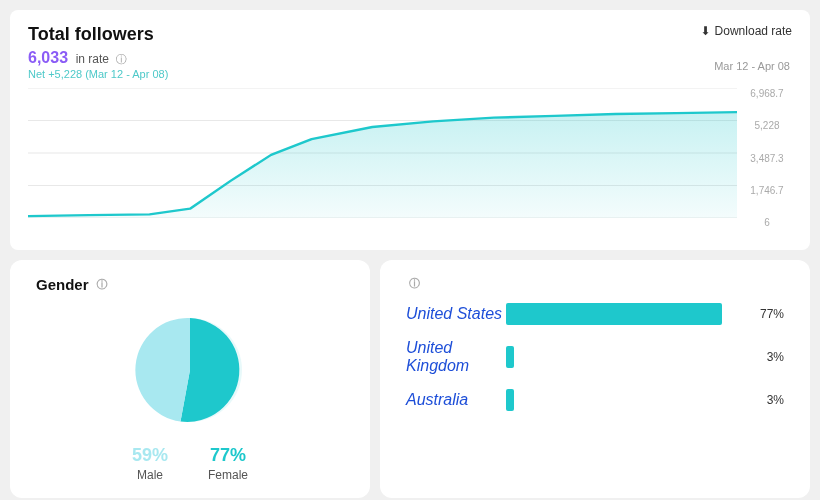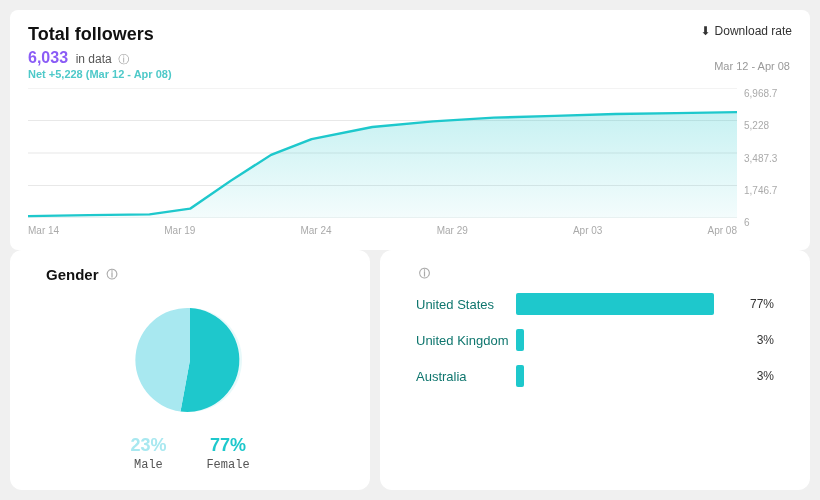--- a/index.html
+++ b/index.html
@@ -12,21 +12,21 @@
       font-size: 13px;
       color: #222;
     }
     .container {
       width: 820px;
       height: 500px;
       background: #f0f0f0;
       padding: 10px;
       display: flex;
       flex-direction: column;
-      gap: 0;
+      gap: 10px;
     }
     
     .top-card {
       background: #fff;
       border-radius: 8px;
       padding: 14px 18px 10px 18px;
       flex: 0 0 auto;
       height: 240px;
       position: relative;
     }
@@ -61,21 +61,20 @@
     }
     .info-icon {
       font-size: 11px;
       color: #999;
       margin-left: 3px;
     }
     .net-change {
       font-size: 11px;
       color: #4ec9c9;
       margin-top: 1px;
-      font-weight: bold;
     }
     .growth-rate {
       font-size: 11px;
       color: #4ec9c9;
       margin-top: 1px;
       display: flex;
       align-items: center;
       gap: 3px;
     }
     .growth-arrow {
@@ -101,42 +100,42 @@
     .y-labels {
       position: absolute;
       right: 0;
       top: 0;
       height: 100%;
       display: flex;
       flex-direction: column;
       justify-content: space-between;
       font-size: 10px;
       color: #aaa;
-      text-align: left;
+      text-align: center;
       padding: 0 2px;
       width: 50px;
     }
     .x-labels {
       display: flex;
       justify-content: space-between;
       font-size: 10px;
       color: #aaa;
       margin-top: 4px;
       padding: 0 0 0 0;
     }
     
     .bottom-row {
       display: flex;
       gap: 10px;
       flex: 1;
     }
     .bottom-card {
       background: #fff;
       border-radius: 12px;
-      padding: 16px 36px;
+      padding: 16px 26px;
     }
     .gender-card {
       flex: 0 0 360px;
     }
     .territories-card {
       flex: 1;
     }
     .section-title {
       font-size: 15px;
       font-weight: 700;
@@ -170,33 +169,33 @@
     .pie-percent {
       font-size: 18px;
       font-weight: 700;
     }
     .pie-percent.male { color: #a8e8f0; }
     .pie-percent.female { color: #1ec8cc; }
     .pie-label {
       font-size: 12px;
       color: #555;
       margin-top: 2px;
-      font-family: Liberation Mono, monospace;
     }
     
     .territory-row {
       display: flex;
       align-items: center;
       margin-bottom: 14px;
     }
     .territory-name {
       width: 100px;
-      font-size: 13px;
-      color: #0f766e;
+      font-size: 16px;
+      color: #1d4ed8;
       flex-shrink: 0;
+      font-style: italic;
     }
     .territory-bar-container {
       flex: 1;
       height: 22px;
       background: transparent;
       position: relative;
     }
     .territory-bar {
       height: 22px;
       background: #1ec8cc;
@@ -219,21 +218,21 @@
     <div class="card-header">
       <span class="card-title">Total followers</span>
       <a class="download-btn">
         <span class="download-icon">⬇</span>
         <span>Download rate</span>
       </a>
     </div>
     <div style="margin-top:4px;">
       <div>
         <span class="total-count">6,033</span>
-        <span style="font-size:12px;color:#555;margin-left:4px;">in data</span>
+        <span style="font-size:12px;color:#555;margin-left:4px;">in rate</span>
         <span class="info-icon">ⓘ</span>
       </div>
       <div class="net-change">Net +5,228 (Mar 12 - Apr 08)</div>
     </div>
     <span class="date-range">Mar 12 - Apr 08</span>
 
     <div class="chart-area">
       
       <div class="y-labels">
         <span>6,968.7</span>
@@ -254,28 +253,20 @@
           <linearGradient id="areaGrad" x1="0" y1="0" x2="0" y2="1">
             <stop offset="0%" stop-color="#1ec8cc" stop-opacity="0.25"></stop>
             <stop offset="100%" stop-color="#1ec8cc" stop-opacity="0.05"></stop>
           </linearGradient>
         </defs>
 
         <path d="M0,138 L60,137 L120,136 L160,130 L200,100 L240,72 L280,55 L340,42 L400,36 L460,32 L520,30 L580,28 L640,27 L700,26" fill="none" stroke="#1ec8cc" stroke-width="2.5" stroke-linecap="round" stroke-linejoin="round"></path>
         <path d="M0,138 L60,137 L120,136 L160,130 L200,100 L240,72 L280,55 L340,42 L400,36 L460,32 L520,30 L580,28 L640,27 L700,26 L700,140 L0,140 Z" fill="url(#areaGrad)"></path>
       </svg>
       
-      <div class="x-labels" style="width:calc(100% - 55px);">
-        <span>Mar 14</span>
-        <span>Mar 19</span>
-        <span>Mar 24</span>
-        <span>Mar 29</span>
-        <span>Apr 03</span>
-        <span>Apr 08</span>
-      </div>
     </div>
   </div>
 
   <div class="bottom-row">
 
     <div class="bottom-card gender-card">
       <div class="section-title">
         <span>Gender</span>
         <span class="info-icon" style="font-size:11px;color:#aaa;">ⓘ</span>
       </div>
@@ -283,21 +274,21 @@
         <svg class="pie-svg" viewBox="0 0 100 100">
 
           <circle cx="50" cy="50" r="40" fill="#e8f9fa"></circle>
 
           <path d="M50,50 L50,10 A40,40 0 1,1 42.7,89.6 Z" fill="#1ec8cc"></path>
 
           <path d="M50,50 L42.7,89.6 A40,40 0 0,1 50,10 Z" fill="#a8e8f0"></path>
         </svg>
         <div class="pie-legend">
           <div class="pie-legend-item">
-            <span class="pie-percent male">23%</span>
+            <span class="pie-percent male">59%</span>
             <span class="pie-label">Male</span>
           </div>
           <div class="pie-legend-item">
             <span class="pie-percent female">77%</span>
             <span class="pie-label">Female</span>
           </div>
         </div>
       </div>
     </div>
 

